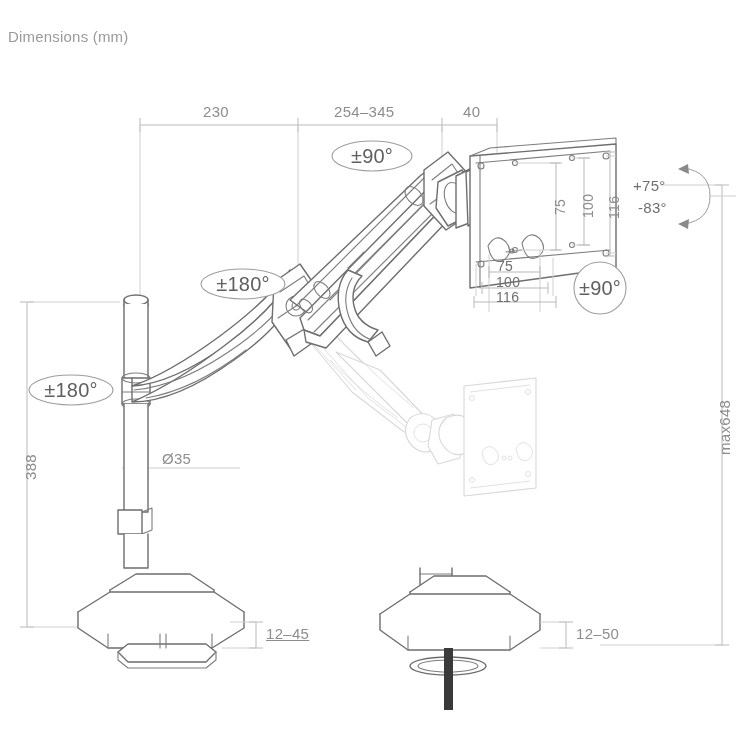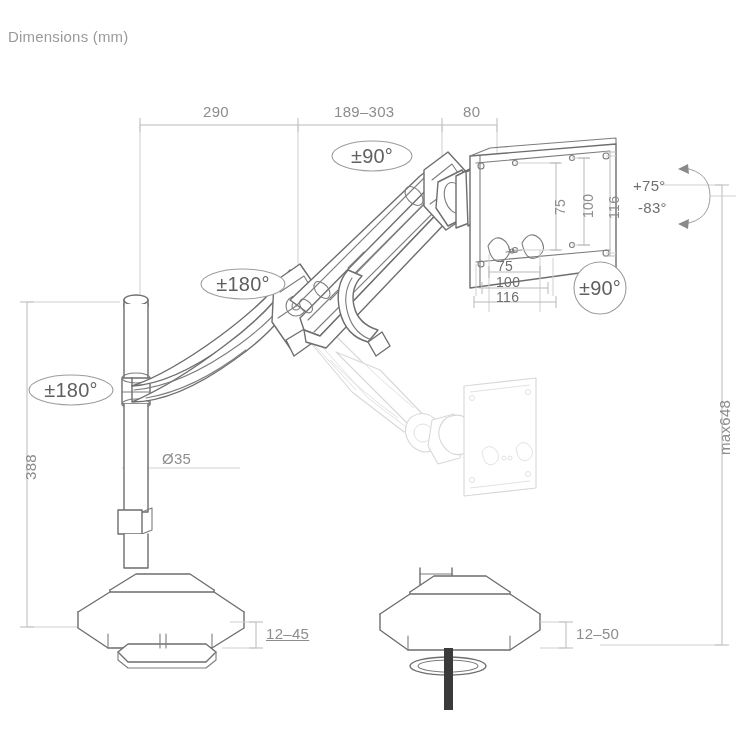--- a/index.html
+++ b/index.html
@@ -295,23 +295,23 @@
 
     <g>
       <line class="dim" x1="566" y1="622" x2="566" y2="648"></line>
       <line class="dim" x1="559" y1="622" x2="573" y2="622"></line>
       <line class="dim" x1="559" y1="648" x2="573" y2="648"></line>
       <line class="ext" x1="540" y1="622" x2="566" y2="622"></line>
       <line class="ext" x1="540" y1="648" x2="566" y2="648"></line>
     </g>
   </svg>
 
-  <div class="lbl" style="left:203px;top:103px;">290</div>
-  <div class="lbl" style="left:334px;top:103px;">189–303</div>
-  <div class="lbl" style="left:463px;top:103px;">80</div>
+  <div class="lbl" style="left:203px;top:103px;">230</div>
+  <div class="lbl" style="left:334px;top:103px;">254–345</div>
+  <div class="lbl" style="left:463px;top:103px;">40</div>
 
   <div class="lbl rot90" style="left:22px;top:480px;">388</div>
 
   <div class="lbl rot90" style="left:716px;top:455px;">max648</div>
 
   <div class="lbl sm rot90" style="left:552px;top:215px;">75</div>
   <div class="lbl sm rot90" style="left:580px;top:218px;">100</div>
   <div class="lbl sm rot90" style="left:606px;top:219px;">116</div>
 
   <div class="lbl sm dk" style="left:497px;top:258px;">75</div>

